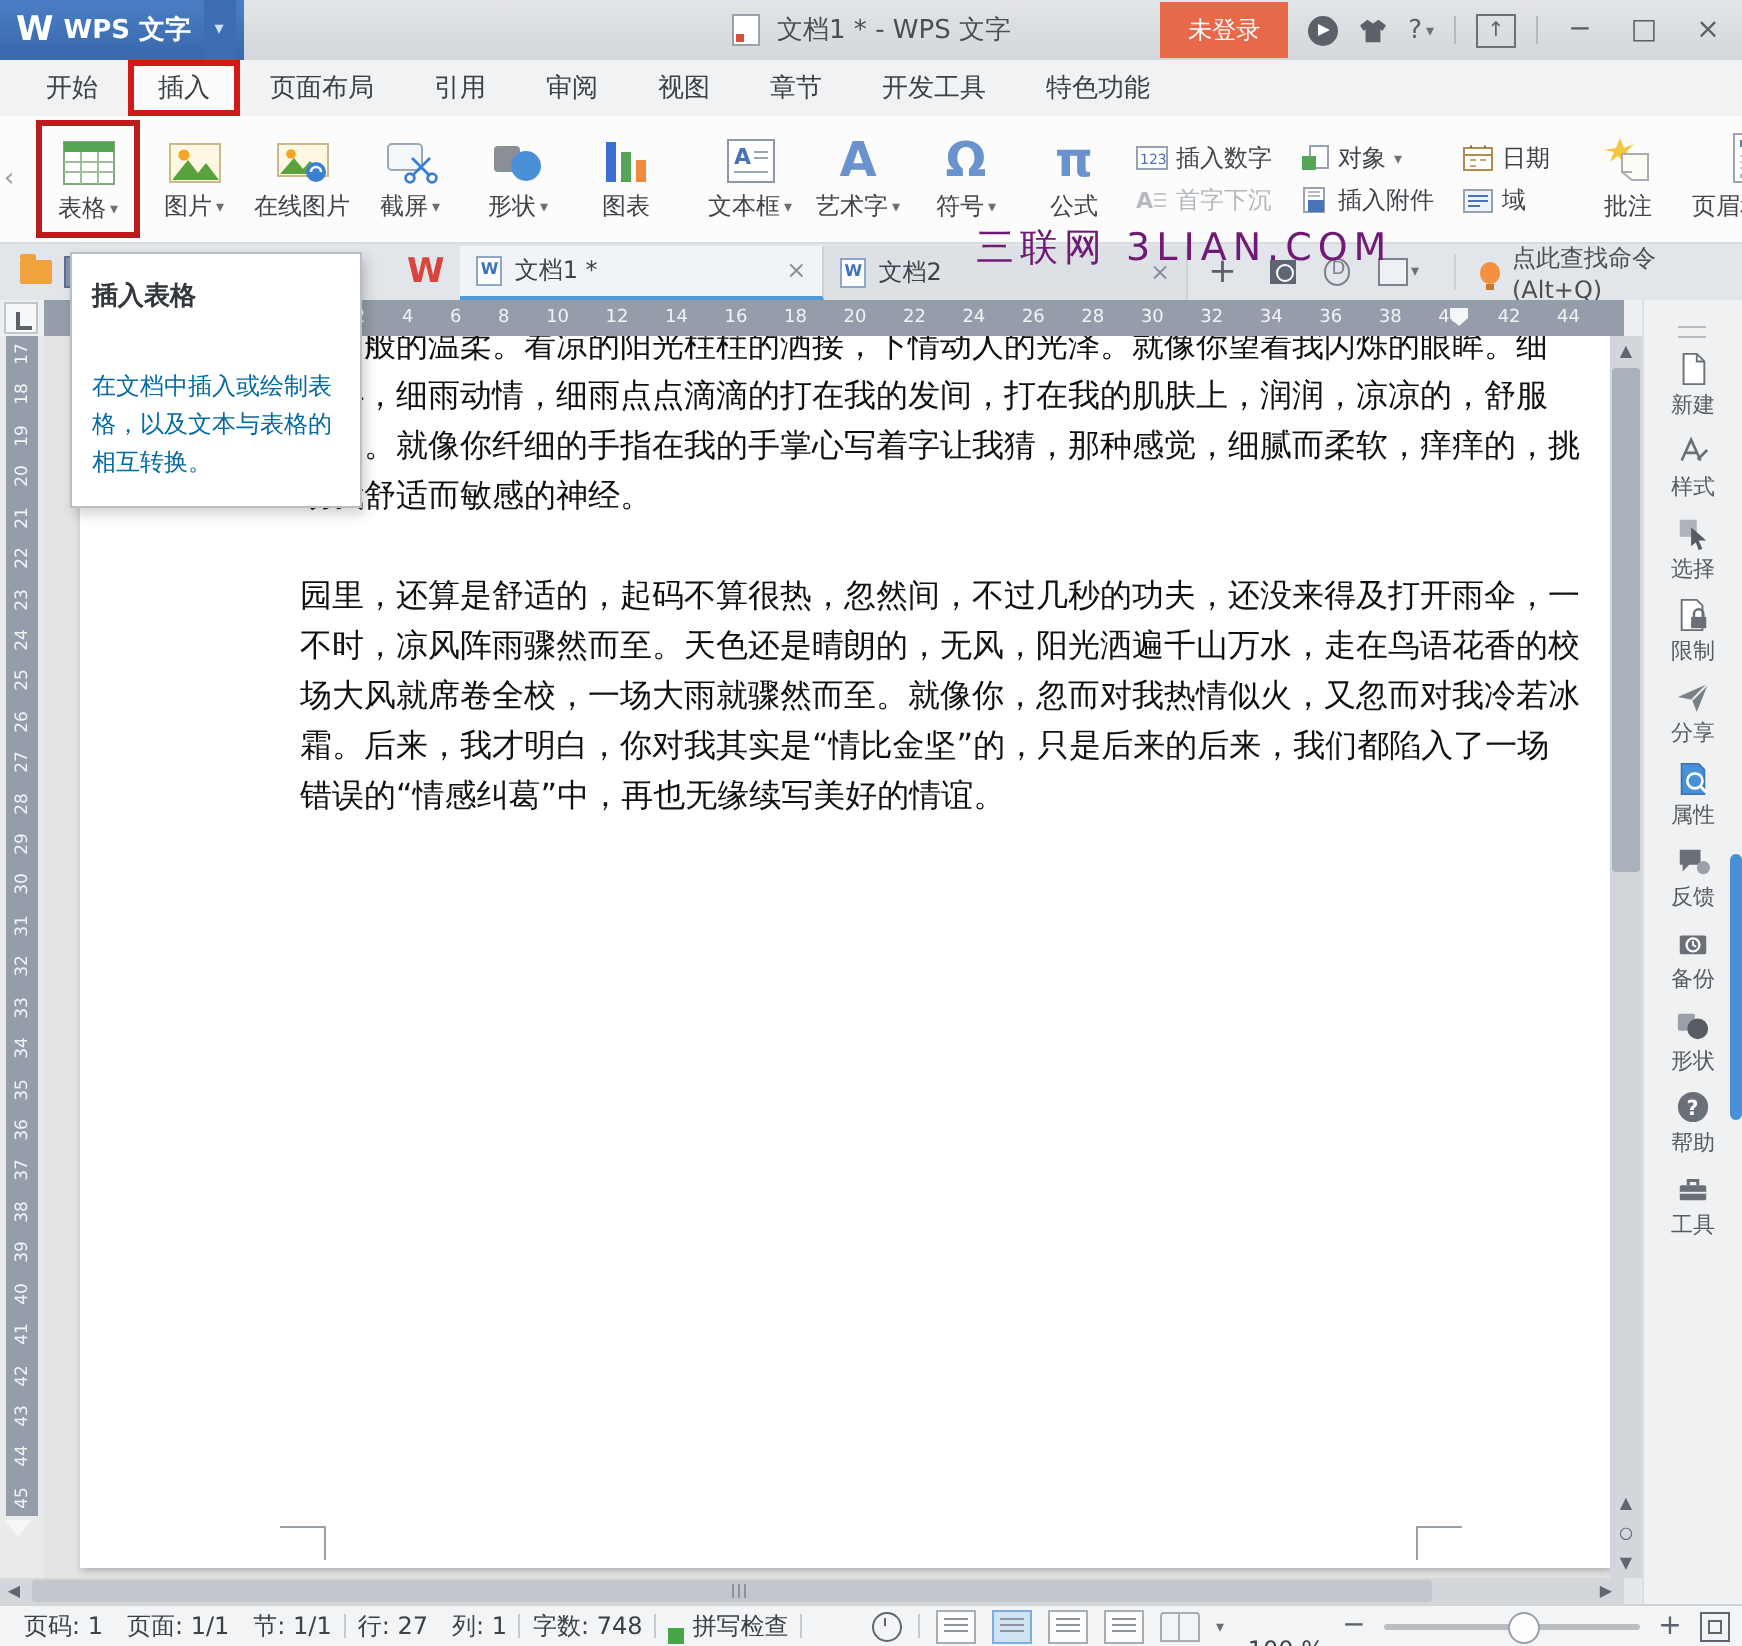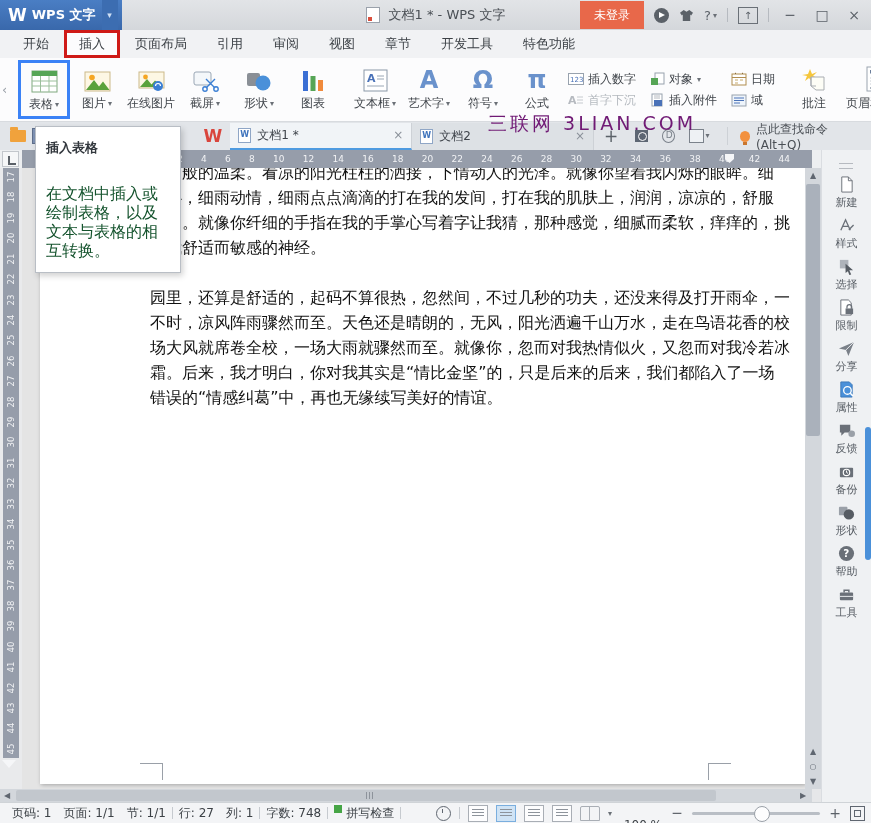--- a/index.html
+++ b/index.html
@@ -44,21 +44,21 @@
   
   .ribbon{position:absolute;left:0;top:58px;width:871px;height:64px;background:#fcfcfd;
           border-bottom:1px solid #d8dbdf;display:flex;align-items:stretch;padding:2px 0 2px 18px;
           box-sizing:border-box;}
   .collapse-arrow{position:absolute;left:2px;top:24px;color:#9aa0a8;font-size:13px;}
   .rbtn{display:flex;flex-direction:column;align-items:center;justify-content:flex-end;
         gap:3px;padding:4px 5px 6px;min-width:42px;cursor:pointer;border:1px solid transparent;}
   .rbtn .ric{height:28px;display:flex;align-items:flex-end;justify-content:center;}
   .rlabel{font-size:12px;color:#40454b;white-space:nowrap;display:flex;align-items:center;gap:2px;}
   .dd{font-size:8px;color:#6b7077;}
-  .rbtn.annotated{border:3px solid #3b82f6;padding:1px 2px 3px;}
+  .rbtn.annotated{border:3px solid #b91c1c;padding:1px 2px 3px;}
   .glyphic{font-size:24px;color:#6a92cc;line-height:24px;font-weight:bold;}
   .rsep{width:1px;background:#dcdfe3;margin:4px 4px;}
   .rstack{display:flex;flex-direction:column;justify-content:center;gap:4px;padding:0 4px;}
   .sbtn{display:flex;align-items:center;gap:4px;font-size:12px;color:#40454b;cursor:pointer;
         white-space:nowrap;}
   .sbtn.disabled{color:#b3b8be;}
   .stackcols{display:flex;gap:14px;align-items:center;}
   .stackcol{display:flex;flex-direction:column;gap:4px;}
   .more-arrow{position:absolute;right:3px;top:84px;color:#8d939b;font-size:14px;}
   .watermark{position:absolute;left:488px;top:111px;font-size:19px;color:#701a75;
@@ -156,21 +156,21 @@
   .sb-label{font-size:11px;color:#565c63;}
   .blue-strip{position:absolute;left:865px;top:427px;width:6px;height:133px;background:#4a90d9;
               border-radius:3px;cursor:pointer;}
 
   
   .statusbar{position:absolute;left:0;top:802px;width:871px;height:21px;background:#f3f4f6;
              border-top:1px solid #cfd3d7;display:flex;align-items:center;font-size:12px;
              color:#3c4146;box-sizing:border-box;padding:0 6px;}
   .stitem{padding:0 6px;white-space:nowrap;cursor:pointer;}
   .ssep{width:1px;height:12px;background:#c6cacf;}
-  .spell{display:flex;align-items:flex-start;gap:4px;}
+  .spell{display:flex;align-items:flex-end;gap:4px;}
   .greensq{width:8px;height:8px;background:#46a546;}
   .sright{margin-left:auto;display:flex;align-items:center;gap:8px;}
   .histclock{width:13px;height:13px;border:1.5px solid #5f6670;border-radius:50%;position:relative;cursor:pointer;}
   .histclock::after{content:"";position:absolute;left:5px;top:2px;width:1.5px;height:4px;background:#5f6670;}
   .viewic{width:18px;height:15px;border:1px solid #a9aeb5;background:#fdfdfe;position:relative;cursor:pointer;}
   .viewic.sel{background:#cfe3f5;border-color:#7aaede;}
   .viewic::after{content:"";position:absolute;left:3px;top:3px;right:3px;bottom:3px;
                  background:repeating-linear-gradient(#8d939b 0,#8d939b 1px,transparent 1px,transparent 3px);}
   .bookic{width:18px;height:13px;border:1px solid #a9aeb5;border-radius:2px 2px 0 0;position:relative;cursor:pointer;}
   .bookic::after{content:"";position:absolute;left:8px;top:0;bottom:0;width:1px;background:#a9aeb5;}
@@ -180,21 +180,21 @@
   .sknob{position:absolute;left:62px;top:-6px;width:14px;height:14px;border-radius:50%;
          background:#fdfdfe;border:1px solid #9aa0a8;}
   .fitic{width:13px;height:13px;border:1px solid #5f6670;position:relative;cursor:pointer;}
   .fitic::after{content:"";position:absolute;left:3px;top:3px;right:3px;bottom:3px;border:1px solid #5f6670;}
 
   
   .tooltip{position:absolute;left:35px;top:126px;width:146px;min-height:122px;background:#fff;
            border:1px solid #b9bec5;box-shadow:2px 3px 6px rgba(0,0,0,.18);z-index:50;
            padding:12px 10px;box-sizing:border-box;}
   .tt-title{font-size:13px;font-weight:bold;color:#33383e;margin-bottom:12px;}
-  .tt-body{font-size:16px;color:#14532d;line-height:19px;margin-top:27px;}
+  .tt-body{font-size:12px;color:#0369a1;line-height:19px;margin-top:27px;}
 </style>
 </head>
 <body>
 
 <div class="titlebar">
   <div class="logo">
     <span class="wglyph">W</span>
     <span class="ltext">WPS 文字</span>
     <span class="logo-drop">▾</span>
   </div>

